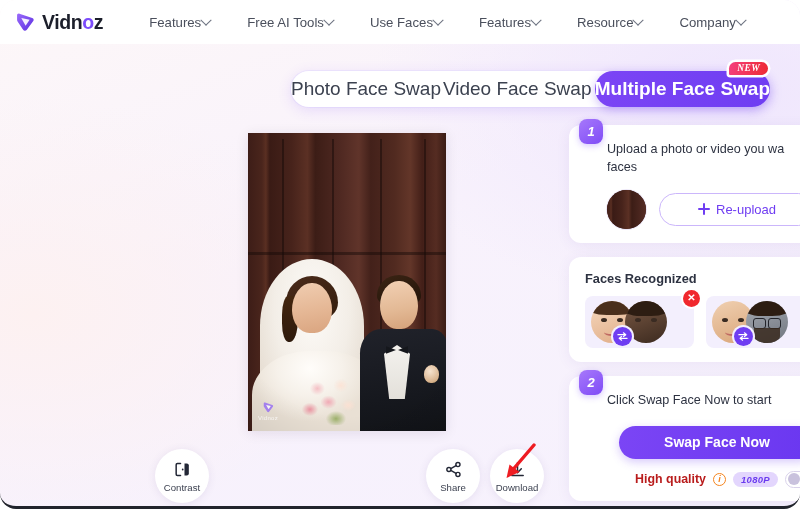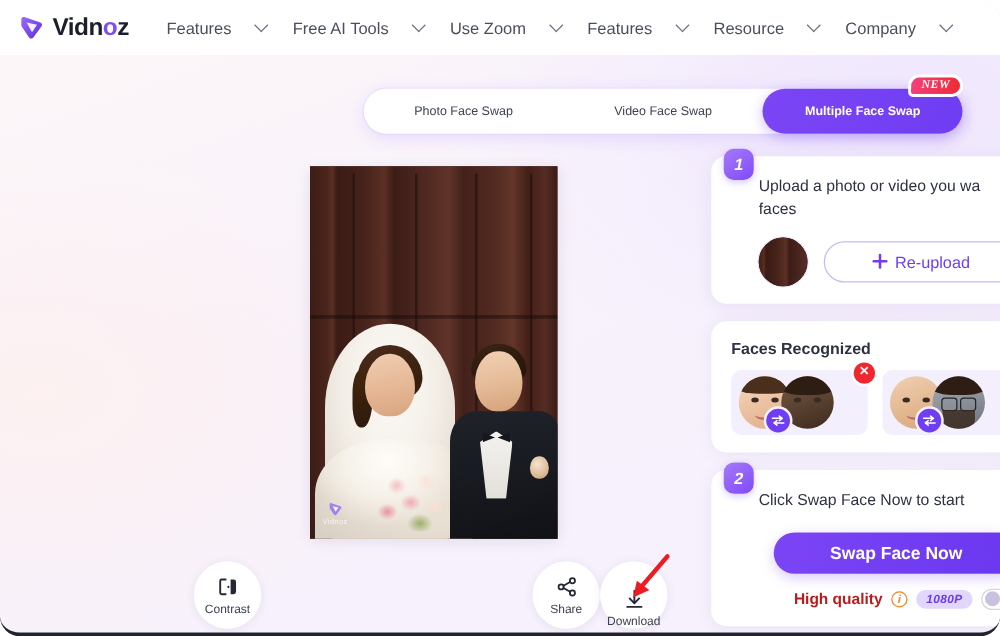--- a/index.html
+++ b/index.html
@@ -37,23 +37,24 @@
   .logo { display: flex; align-items: center; gap: 5px; }
   .logo-mark { width: 23px; height: 23px; flex: none; }
   .logo-text {
     font-size: 19.5px; font-weight: 700; letter-spacing: -0.4px;
     color: #1c1f2b;
   }
   .logo-text .accent { color: #7c4dfb; }
 
   .nav { display: flex; align-items: center; gap: 21px; margin-left: 30px; }
   .nav-item {
-    display: flex; align-items: center; gap: 20px;
+    display: flex; align-items: center; gap: 1px;
     font-size: 13.2px; color: #4a4f5c; white-space: nowrap;
     cursor: pointer;
+    margin-left: 16px;
   }
   .chev {
     width: 8px; height: 8px; flex: none; margin-top: 1px;
     border-right: 1.3px solid #6c7280;
     border-bottom: 1.3px solid #6c7280;
     transform: rotate(45deg) translate(-2px,-2px);
   }
 
   
   .tabbar-wrap {
@@ -64,22 +65,22 @@
   .tabbar {
     position: relative;
     width: 100%; height: 100%;
     background: #ffffff;
     border-radius: 999px;
     box-shadow: 0 3px 14px rgba(124,77,251,0.16), 0 0 0 1px rgba(238,232,252,0.9);
     display: flex; align-items: center;
   }
   .tab {
     flex: 1 1 0; height: 100%;
-    display: flex; align-items: center; justify-content: center;
-    font-size: 10px; color: #3c4250; cursor: pointer;
+    display: flex; align-items: center; justify-content: flex-start;
+    font-size: 19px; color: #3c4250; cursor: pointer;
     border-radius: 999px; white-space: nowrap;
   }
   .tab.active {
     background: linear-gradient(96deg, #7b45f5 0%, #6f3df2 100%);
     color: #ffffff; font-weight: 700;
     box-shadow: 0 3px 10px rgba(110,60,240,0.32);
   }
   .new-badge {
     position: absolute; top: -9px; right: 2px;
     padding: 1px 8px 2px;
@@ -384,21 +385,21 @@
     background: #ffffff;
     box-shadow: 0 1px 8px rgba(80,60,130,0.10);
     display: flex; flex-direction: column; align-items: center;
     justify-content: flex-start; padding-top: 11px; gap: 3px;
     cursor: pointer;
   }
   .tool-label { font-size: 9.6px; color: #3c4150; white-space: nowrap; }
   .t-contrast { left: 155px; }
   .t-zoom { left: 220px; }
   .t-share { left: 426px; }
-  .t-download { left: 480px; justify-content: flex-end; }
+  .t-download { left: 490px; }
 
   .arrow {
     position: absolute; left: 496px; top: 443px;
     width: 44px; height: 44px; z-index: 35; pointer-events: none;
   }
 </style>
 </head>
 <body>
 
 <div id="page">
@@ -421,21 +422,21 @@
     <nav class="nav">
       <div class="nav-item">
         <span>Features</span>
         <span class="chev"></span>
       </div>
       <div class="nav-item">
         <span>Free AI Tools</span>
         <span class="chev"></span>
       </div>
       <div class="nav-item">
-        <span>Use Zoom</span>
+        <span>Use Faces</span>
         <span class="chev"></span>
       </div>
       <div class="nav-item">
         <span>Features</span>
         <span class="chev"></span>
       </div>
       <div class="nav-item">
         <span>Resource</span>
         <span class="chev"></span>
       </div>

